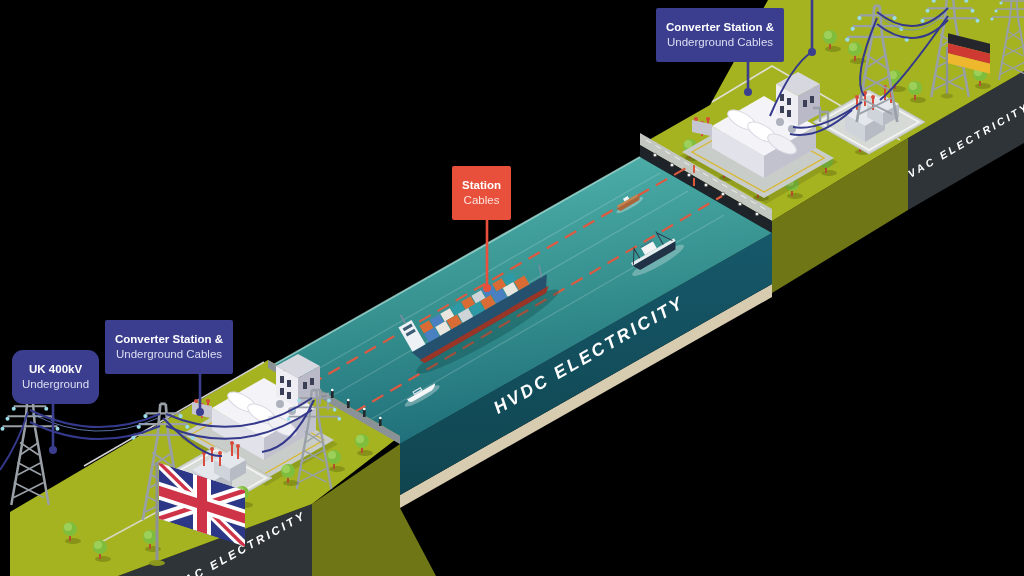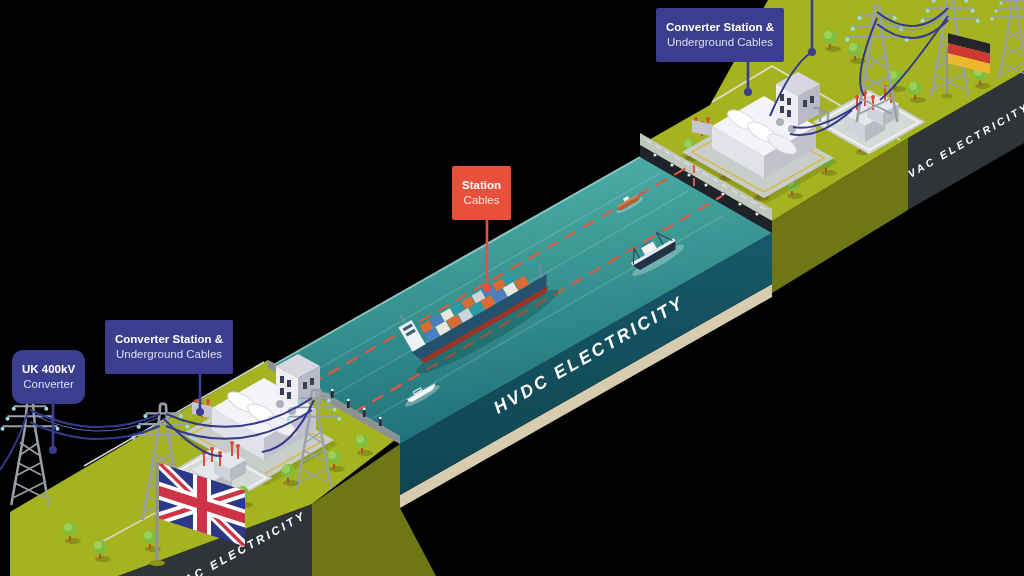--- a/index.html
+++ b/index.html
@@ -379,15 +379,15 @@
   <span class="l2">Cables</span>
 </div>
 
 <div class="label navy" style="left:105px;top:320px;">
   <span class="l1">Converter Station &amp;</span>
   <span class="l2">Underground Cables</span>
 </div>
 
 <div class="label navy" style="left:12px;top:350px;border-radius:11px;">
   <span class="l1">UK 400kV</span>
-  <span class="l2">Converter</span>
+  <span class="l2">Underground</span>
 </div>
 </div>
 
 </body></html>

